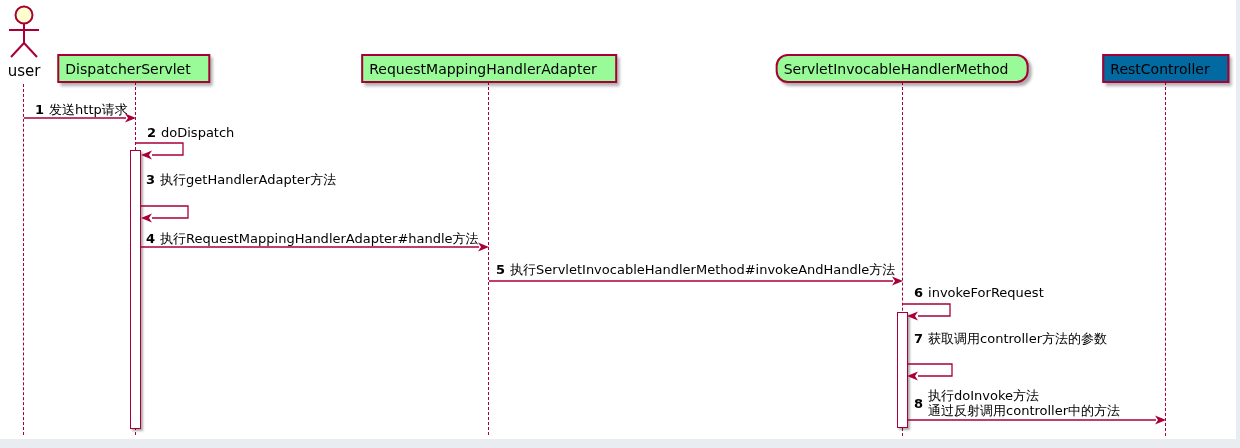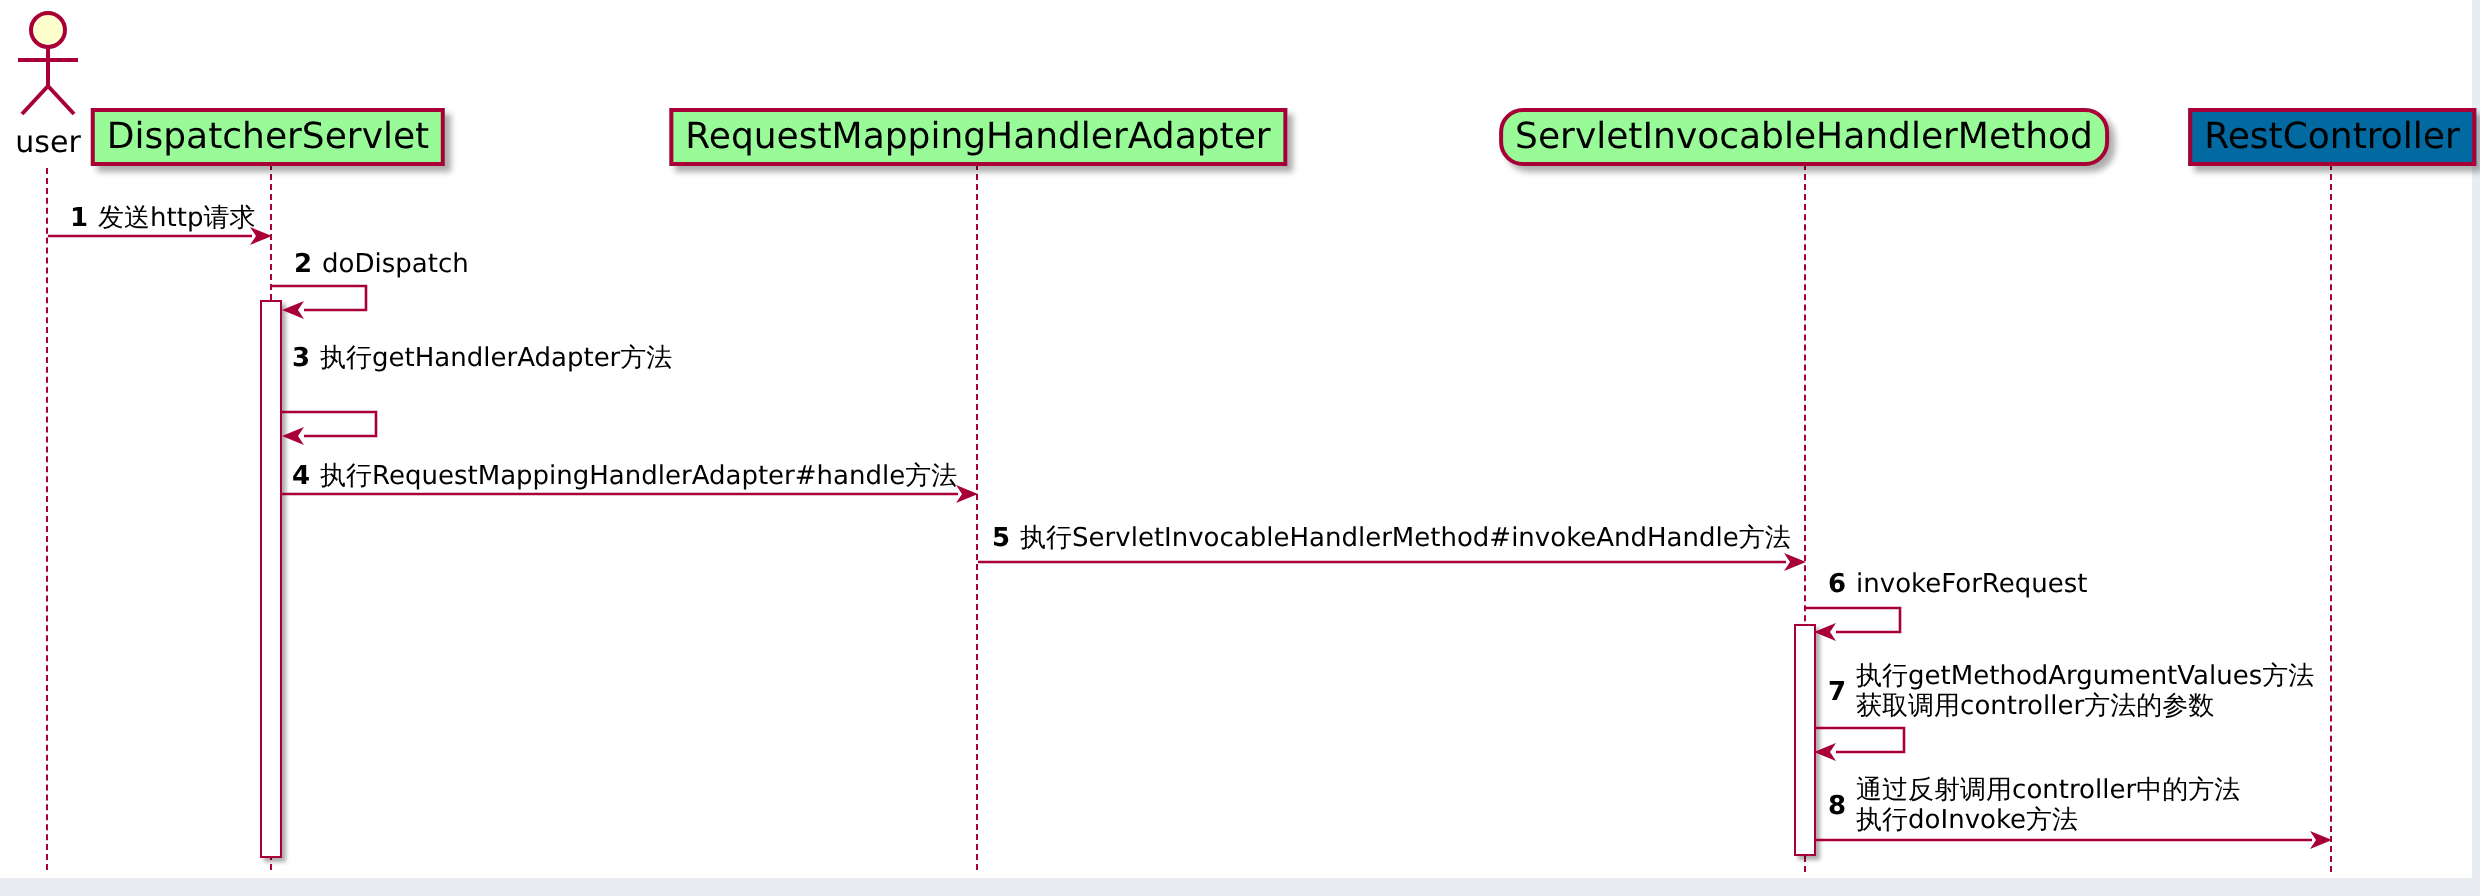--- a/index.html
+++ b/index.html
@@ -25,26 +25,26 @@
     border-left:1px dashed #A80036;
   }
   #ll-user{left:23px;top:84px;height:351px;}
   #ll-ds  {left:135px;top:82px;height:353px;}
   #ll-rmha{left:488px;top:82px;height:353px;}
   #ll-sihm{left:902px;top:82px;height:354px;}
   #ll-rc  {left:1165px;top:82px;height:354px;}
   
   .participant{
     position:absolute;top:54px;height:24px;
-    padding:1px 6px 0 6px;
+    padding:1px 18px 0 6px;
     line-height:24px;
     background:#98FB98;
     border:2px solid #A80036;
     box-shadow:3px 3px 3px rgba(0,0,0,0.32);
-    font-size:18px;
+    font-size:14px;
     white-space:nowrap;
     text-align:left;
     transform:translateX(-50%);
     z-index:3;
   }
   #p-rc{background:#0369a1;}
   #p-ds{left:134px;}
   #p-rmha{left:489px;}
   #p-sihm{left:902px;border-radius:12px;}
   #p-rc{left:1166px;}
@@ -166,24 +166,23 @@
     <b class="num">5</b>
     <span class="txt">执行ServletInvocableHandlerMethod#invokeAndHandle方法</span>
   </div>
   <div class="msg" id="m6">
     <b class="num">6</b>
     <span class="txt">invokeForRequest</span>
   </div>
   <div class="msg" id="m7">
     <b class="num">7</b>
     <span class="txt multi">
-      <span>执行getMethodArgumentValues方法</span>
       <span>获取调用controller方法的参数</span>
     </span>
   </div>
   <div class="msg" id="m8">
     <b class="num">8</b>
     <span class="txt multi">
+      <span>执行doInvoke方法</span>
       <span>通过反射调用controller中的方法</span>
-      <span>执行doInvoke方法</span>
     </span>
   </div>
 </div>
 
 </body></html>

